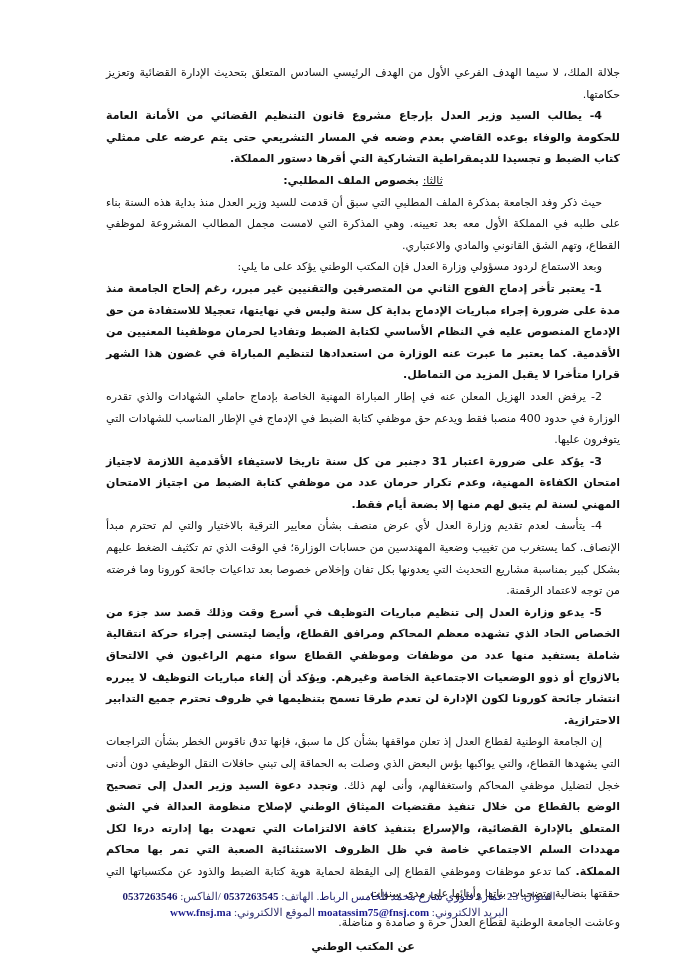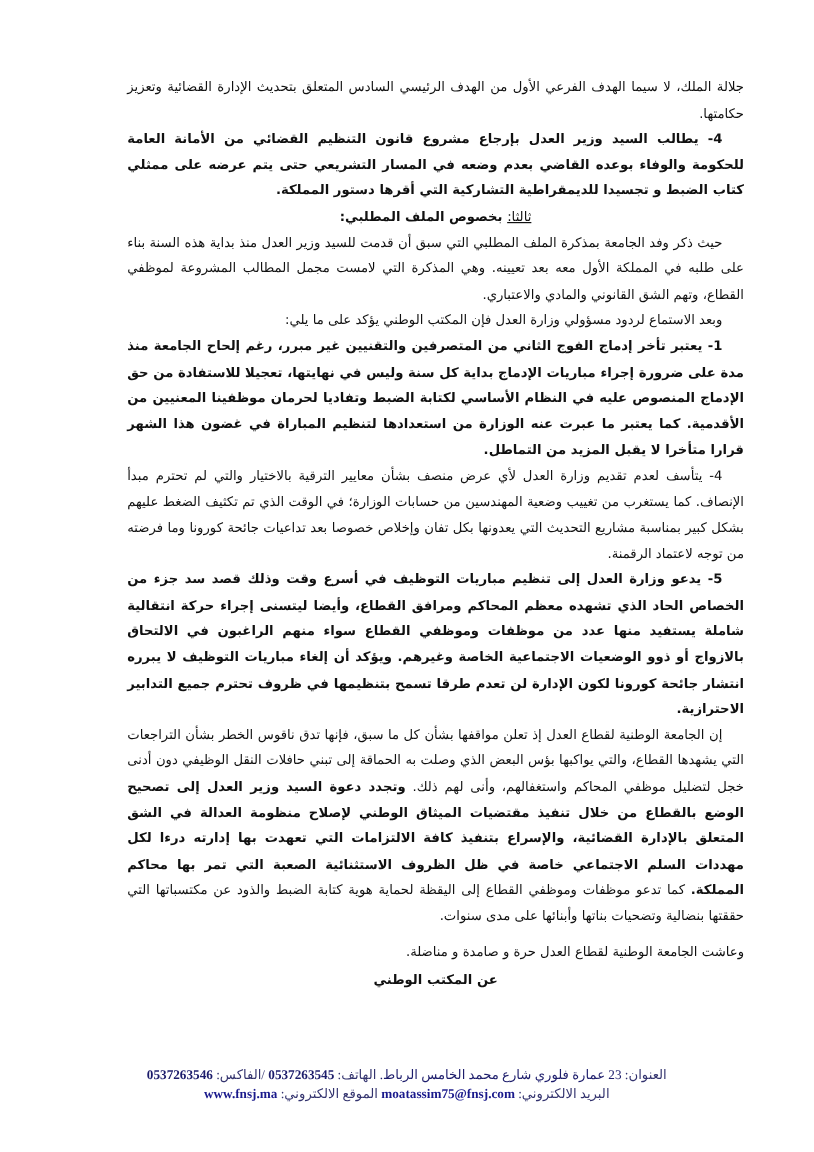--- a/index.html
+++ b/index.html
@@ -92,21 +92,23 @@
   <p class="p center">
     <span class="heading-under">ثالثا:</span><span class="bold"> بخصوص الملف المطلبي:</span>
   </p>
 
   <p class="p indent">حيث ذكر وفد الجامعة بمذكرة الملف المطلبي التي سبق أن قدمت للسيد وزير العدل منذ بداية هذه السنة بناء على طلبه في المملكة الأول معه بعد تعيينه. وهي المذكرة التي لامست مجمل المطالب المشروعة لموظفي القطاع، وتهم الشق القانوني والمادي والاعتباري.</p>
 
   <p class="p indent">وبعد الاستماع لردود مسؤولي وزارة العدل فإن المكتب الوطني يؤكد على ما يلي:</p>
 
   <p class="p indent bold">1- يعتبر تأخر إدماج الفوج الثاني من المتصرفين والتقنيين غير مبرر، رغم إلحاح الجامعة منذ مدة على ضرورة إجراء مباريات الإدماج بداية كل سنة وليس في نهايتها، تعجيلا للاستفادة من حق الإدماج المنصوص عليه في النظام الأساسي لكتابة الضبط وتفاديا لحرمان موظفينا المعنيين من الأقدمية. كما يعتبر ما عبرت عنه الوزارة من استعدادها لتنظيم المباراة في غضون هذا الشهر قرارا متأخرا لا يقبل المزيد من التماطل.</p>
 
+  <p class="p indent">2- يرفض العدد الهزيل المعلن عنه في إطار المباراة المهنية الخاصة بإدماج حاملي الشهادات والذي تقدره الوزارة في حدود 400 منصبا فقط ويدعم حق موظفي كتابة الضبط في الإدماج في الإطار المناسب للشهادات التي يتوفرون عليها.</p>
 
+  <p class="p indent bold">3- يؤكد على ضرورة اعتبار 31 دجنبر من كل سنة تاريخا لاستيفاء الأقدمية اللازمة لاجتياز امتحان الكفاءة المهنية، وعدم تكرار حرمان عدد من موظفي كتابة الضبط من اجتياز الامتحان المهني لسنة لم يتبق لهم منها إلا بضعة أيام فقط.</p>
 
   <p class="p indent">4- يتأسف لعدم تقديم وزارة العدل لأي عرض منصف بشأن معايير الترقية بالاختيار والتي لم تحترم مبدأ الإنصاف. كما يستغرب من تغييب وضعية المهندسين من حسابات الوزارة؛ في الوقت الذي تم تكثيف الضغط عليهم بشكل كبير بمناسبة مشاريع التحديث التي يعدونها بكل تفان وإخلاص خصوصا بعد تداعيات جائحة كورونا وما فرضته من توجه لاعتماد الرقمنة.</p>
 
   <p class="p indent bold">5- يدعو وزارة العدل إلى تنظيم مباريات التوظيف في أسرع وقت وذلك قصد سد جزء من الخصاص الحاد الذي تشهده معظم المحاكم ومرافق القطاع، وأيضا ليتسنى إجراء حركة انتقالية شاملة يستفيد منها عدد من موظفات وموظفي القطاع سواء منهم الراغبون في الالتحاق بالازواج أو ذوو الوضعيات الاجتماعية الخاصة وغيرهم. ويؤكد أن إلغاء مباريات التوظيف لا يبرره انتشار جائحة كورونا لكون الإدارة لن تعدم طرقا تسمح بتنظيمها في ظروف تحترم جميع التدابير الاحترازية.</p>
 
   <p class="p indent">
     <span>إن الجامعة الوطنية لقطاع العدل إذ تعلن مواقفها بشأن كل ما سبق، فإنها تدق ناقوس الخطر بشأن التراجعات التي يشهدها القطاع، والتي يواكبها بؤس البعض الذي وصلت به الحماقة إلى تبني حافلات النقل الوظيفي دون أدنى خجل لتضليل موظفي المحاكم واستغفالهم، وأنى لهم ذلك. </span><span class="bold">وتجدد دعوة السيد وزير العدل إلى تصحيح الوضع بالقطاع من خلال تنفيذ مقتضيات الميثاق الوطني لإصلاح منظومة العدالة في الشق المتعلق بالإدارة القضائية، والإسراع بتنفيذ كافة الالتزامات التي تعهدت بها إدارته درءا لكل مهددات السلم الاجتماعي خاصة في ظل الظروف الاستثنائية الصعبة التي تمر بها محاكم المملكة.</span><span> كما تدعو موظفات وموظفي القطاع إلى اليقظة لحماية هوية كتابة الضبط والذود عن مكتسباتها التي حققتها بنضالية وتضحيات بناتها وأبنائها على مدى سنوات.</span>
   </p>
 
   <p class="p sign-off">وعاشت الجامعة الوطنية لقطاع العدل حرة و صامدة و مناضلة.</p>

